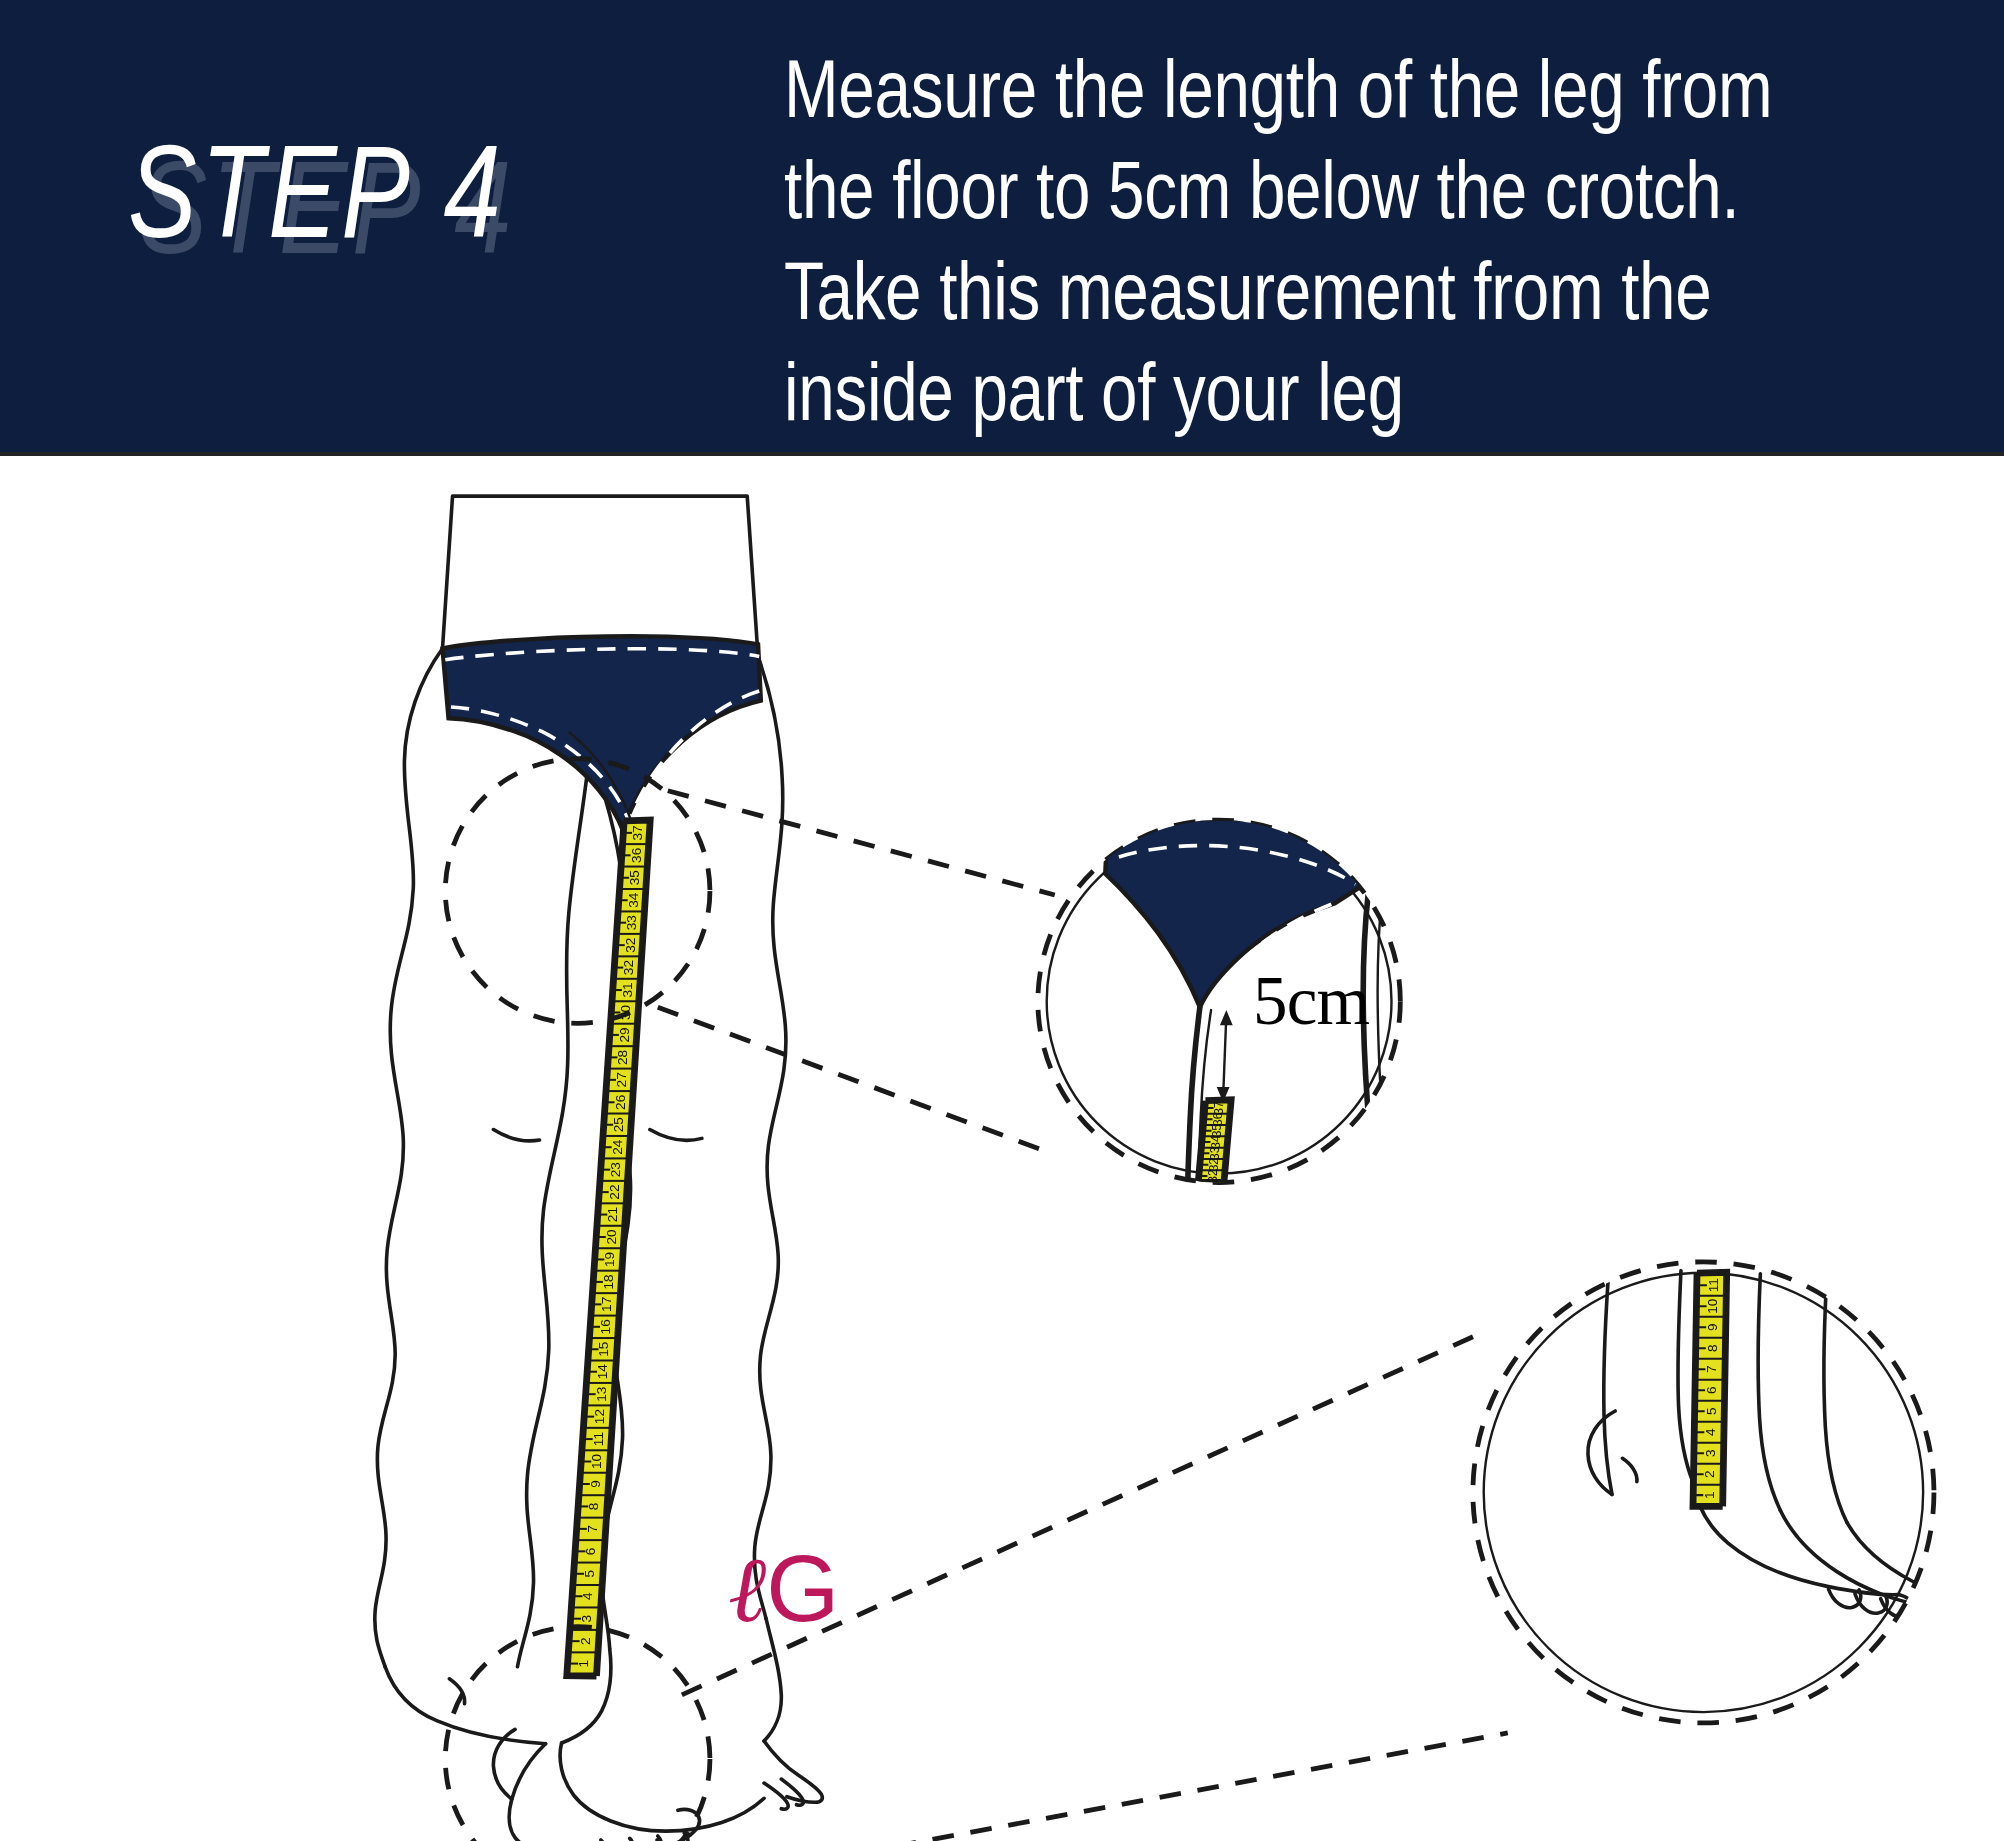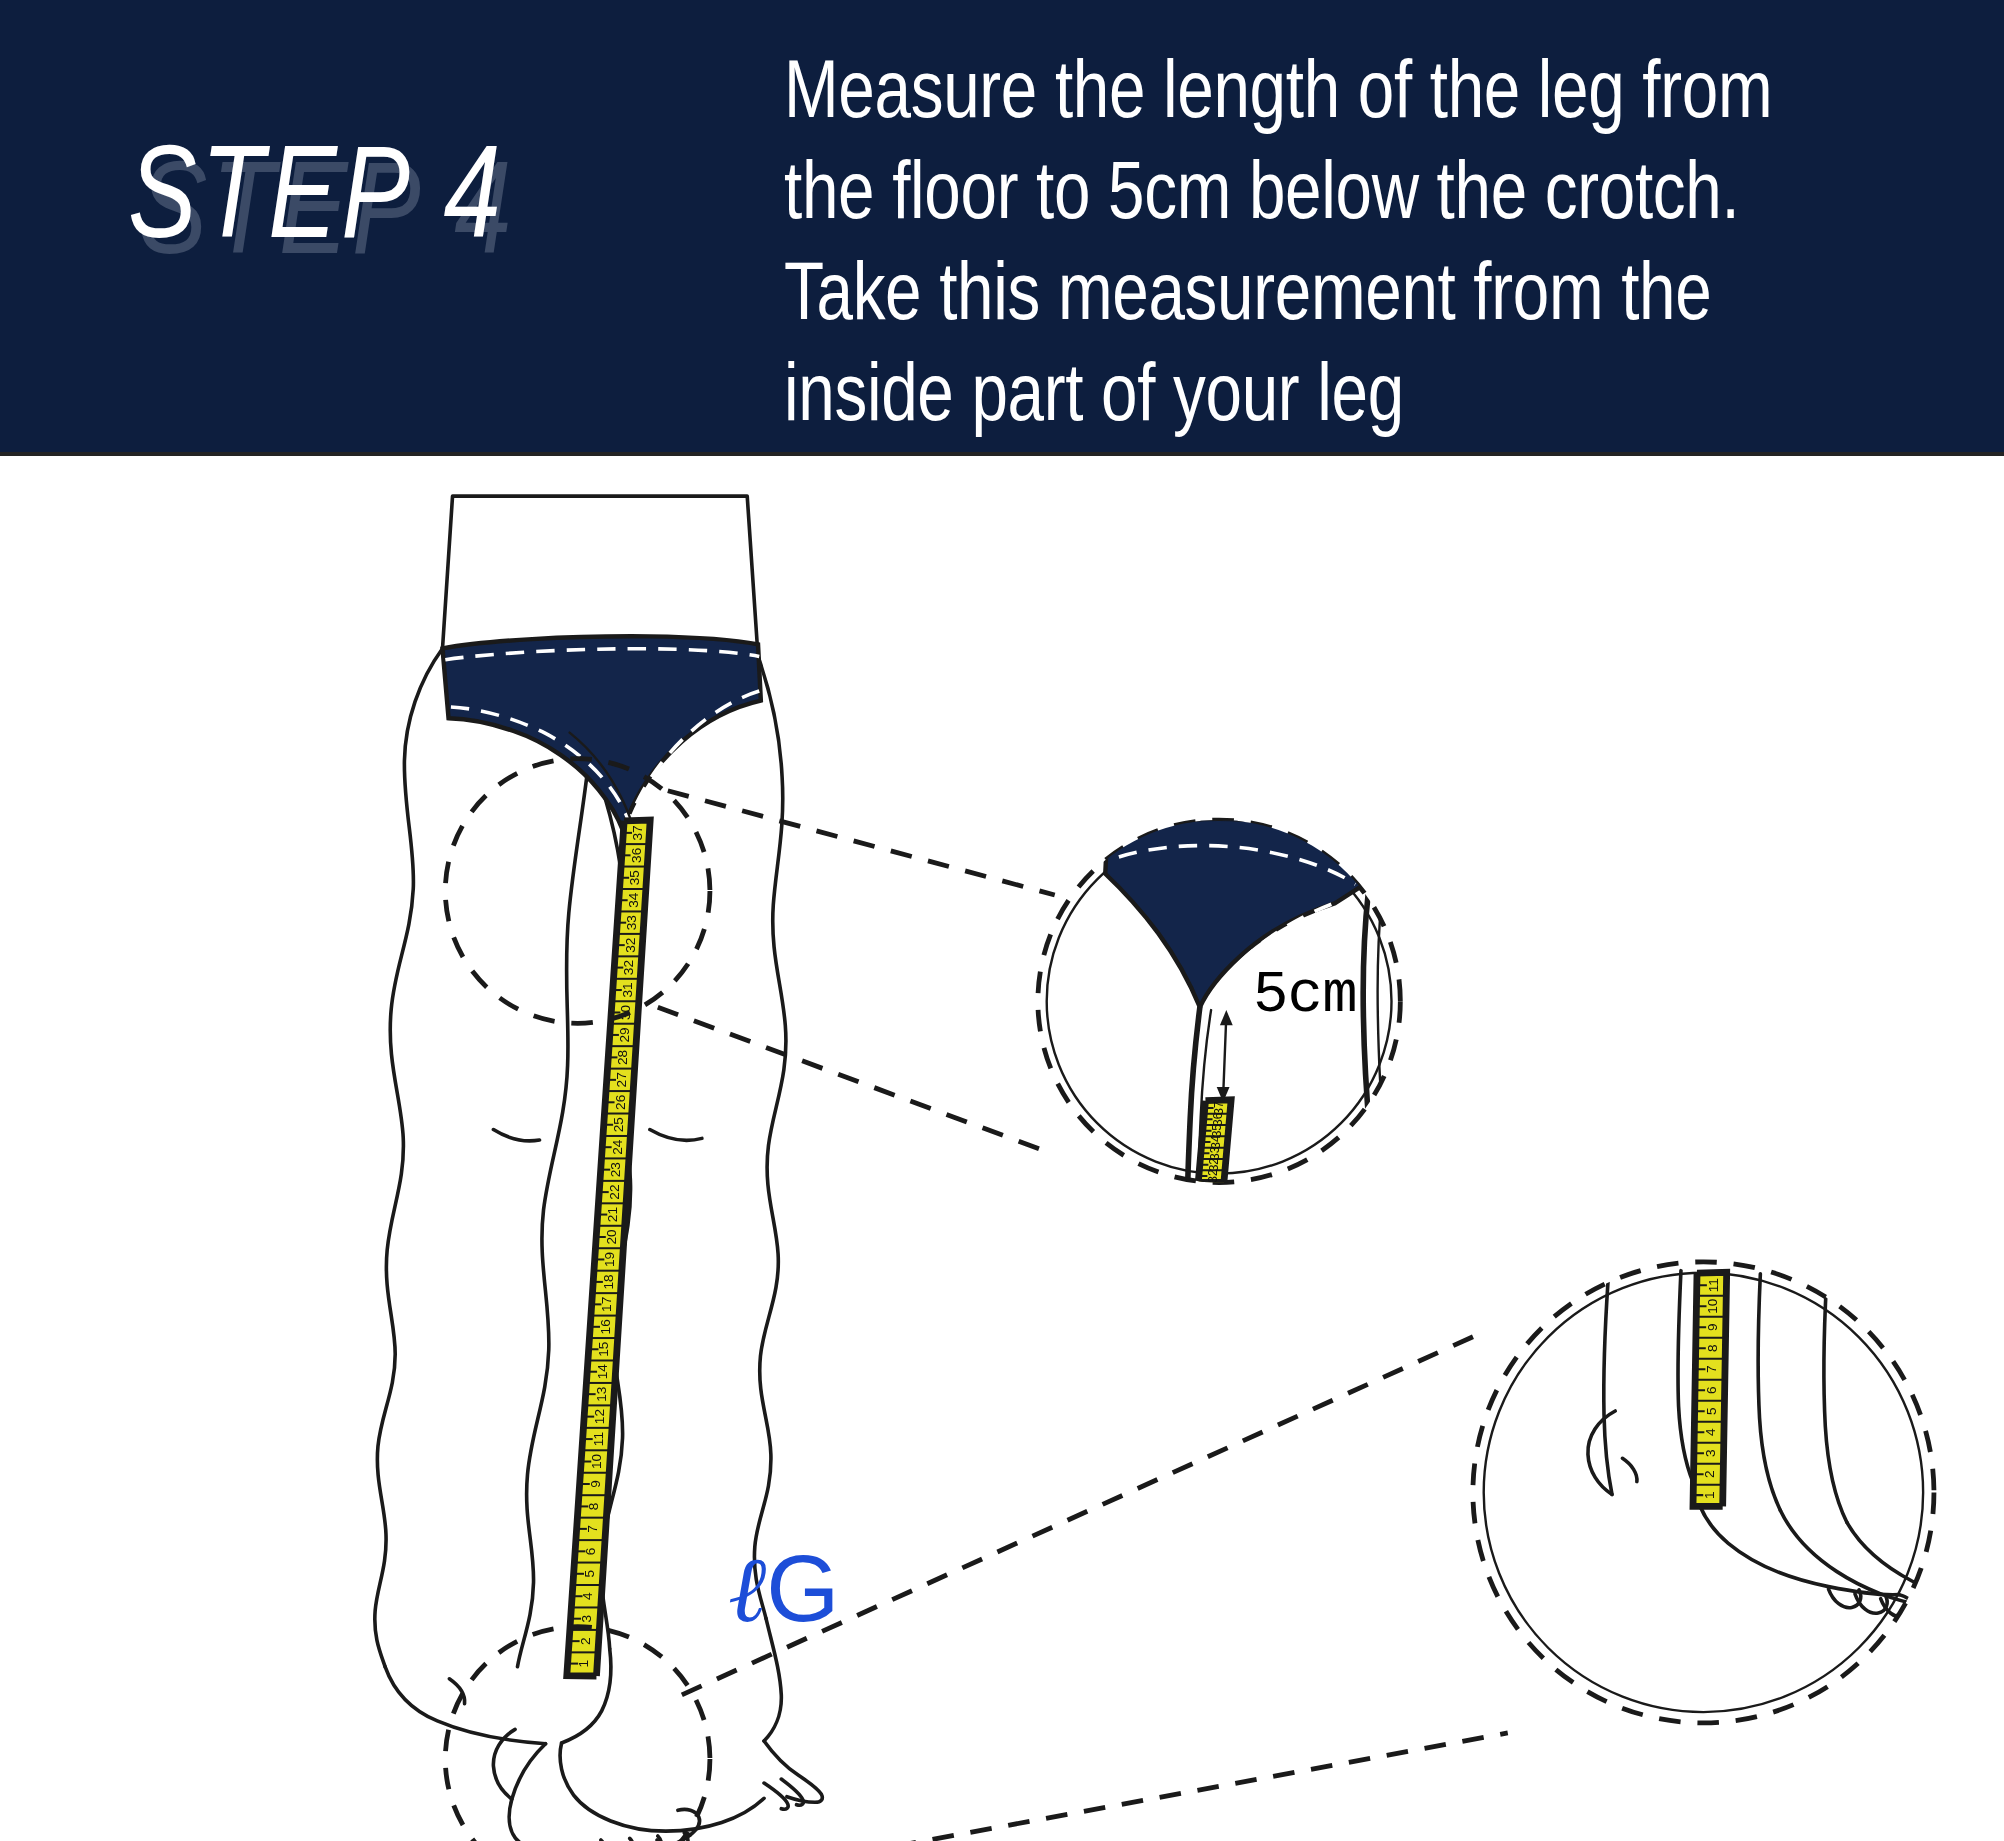--- a/index.html
+++ b/index.html
@@ -76,42 +76,42 @@
     width: 2089px;
     height: 1386px;
   }
   #illustration svg { display: block; }
 
   #brand-logo {
     position: absolute;
     left: 728px;
     top: 1542px;
     font-size: 86px;
-    color: #1d4ed8;
+    color: #be185d;
     line-height: 1;
     white-space: nowrap;
   }
   #brand-logo .script {
     font-family: "DejaVu Serif", serif;
     font-style: italic;
     font-weight: 400;
     font-size: 92px;
   }
   #brand-logo .cap {
     font-family: "Liberation Sans", sans-serif;
     font-weight: 400;
     font-size: 94px;
   }
   #cm-label {
     position: absolute;
     left: 1253px;
     top: 962px;
-    font-size: 59px;
+    font-size: 69px;
     color: #000000;
-    font-family: Liberation Mono, monospace;
+    font-family: Liberation Serif, serif;
     letter-spacing: -0.8px;
   }
 </style>
 </head>
 <body>
 
 <div id="page">
 
   <div id="header-band"></div>
   <div id="header-rule"></div>

